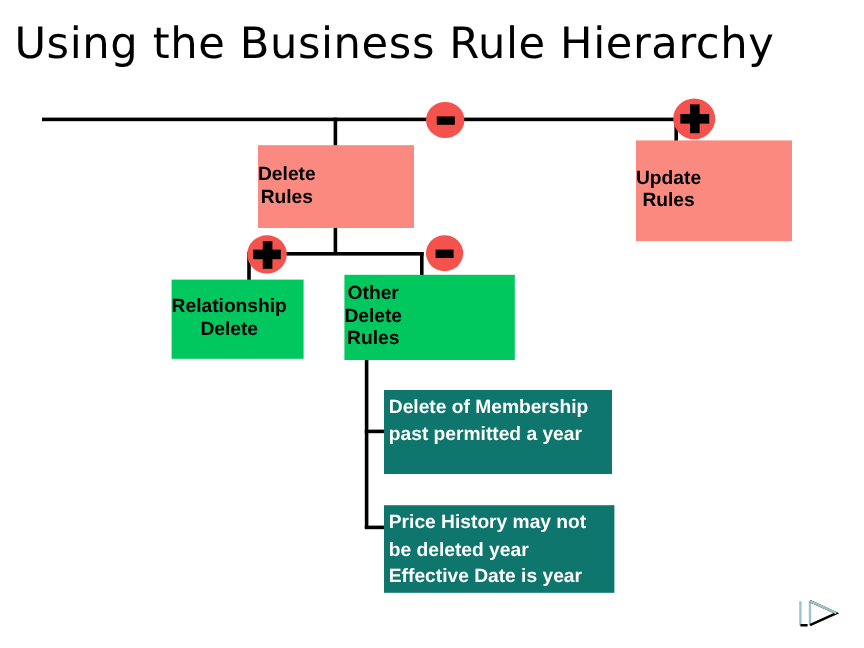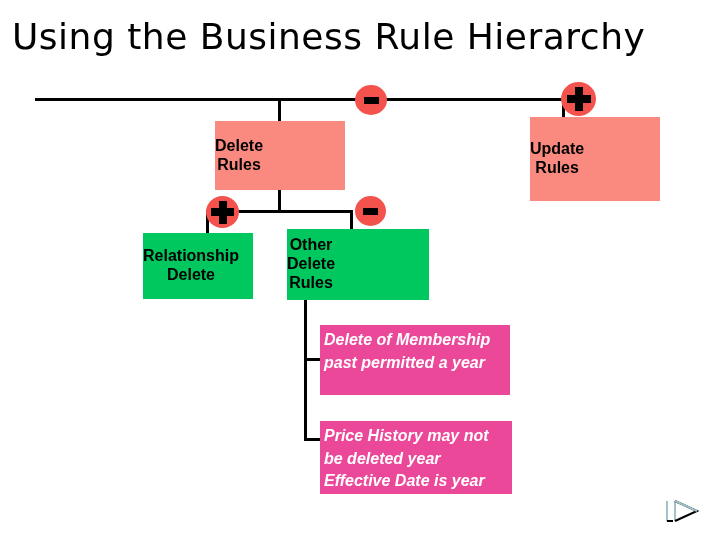--- a/index.html
+++ b/index.html
@@ -56,30 +56,29 @@
     background: #fa8a80;
     color: #000000;
     font-size: 16px;
   }
   .node.green {
     background: #00c85f;
     color: #000000;
     font-size: 16px;
   }
   .node.note {
-    background: #ec4899;
+    background: #0f766e;
     color: #ffffff;
     font-size: 16px;
     justify-content: flex-start;
     align-items: flex-start;
     text-align: left;
     padding: 4px 0 4px 4px;
     overflow: hidden;
     white-space: nowrap;
-    font-style: italic;
   }
   .node.note .note-lines {
     line-height: 1.42;
   }
 
   
   .badge {
     position: absolute;
     border-radius: 50%;
     background: #f4524d;

